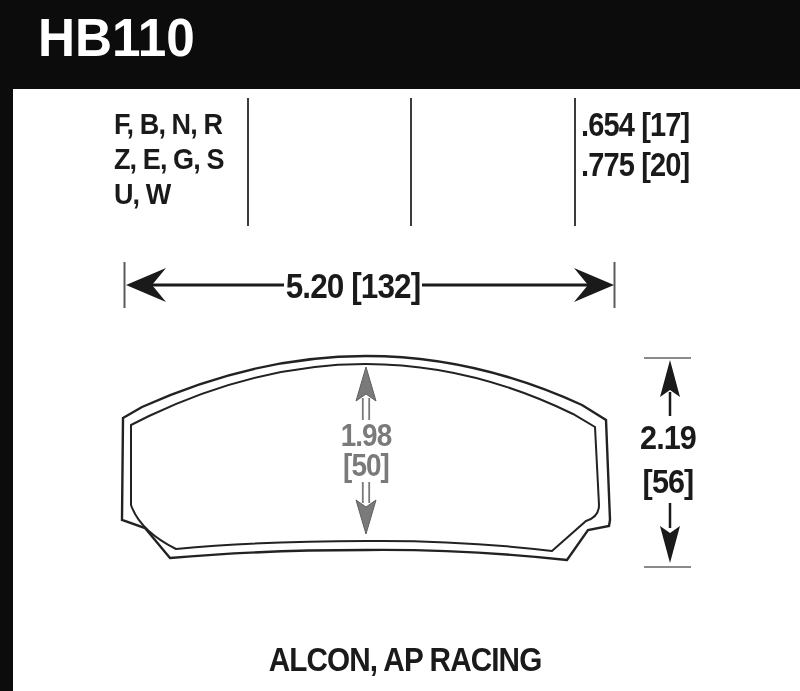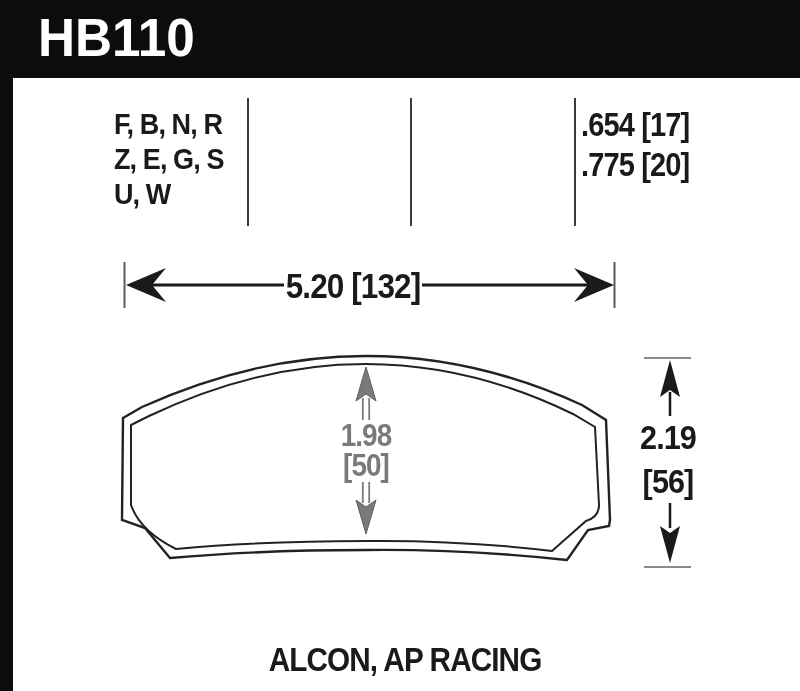--- a/index.html
+++ b/index.html
@@ -1,21 +1,21 @@
 <!DOCTYPE html>
 <html><head>
 <meta charset="utf-8">
 <style>
   html,body{margin:0;padding:0;background:#ffffff;}
   .frame{
     position:relative;width:800px;height:691px;background:#ffffff;overflow:hidden;
     font-family:"Liberation Sans","DejaVu Sans",sans-serif;
   }
   .header-bar{
-    position:absolute;left:0;top:0;width:800px;height:78px;background:#0c0c0c;
+    position:absolute;left:0;top:0;width:800px;height:89px;background:#0c0c0c;
   }
   .part-number{
     position:absolute;left:38px;top:39px;transform:translateY(-54%) scaleX(0.95);
     transform-origin:left center;
     color:#ffffff;font-size:54px;font-weight:bold;letter-spacing:0px;white-space:nowrap;
   }
   .left-strip{
     position:absolute;left:0;top:78px;width:13px;height:613px;background:#0c0c0c;
   }
   .vline{

